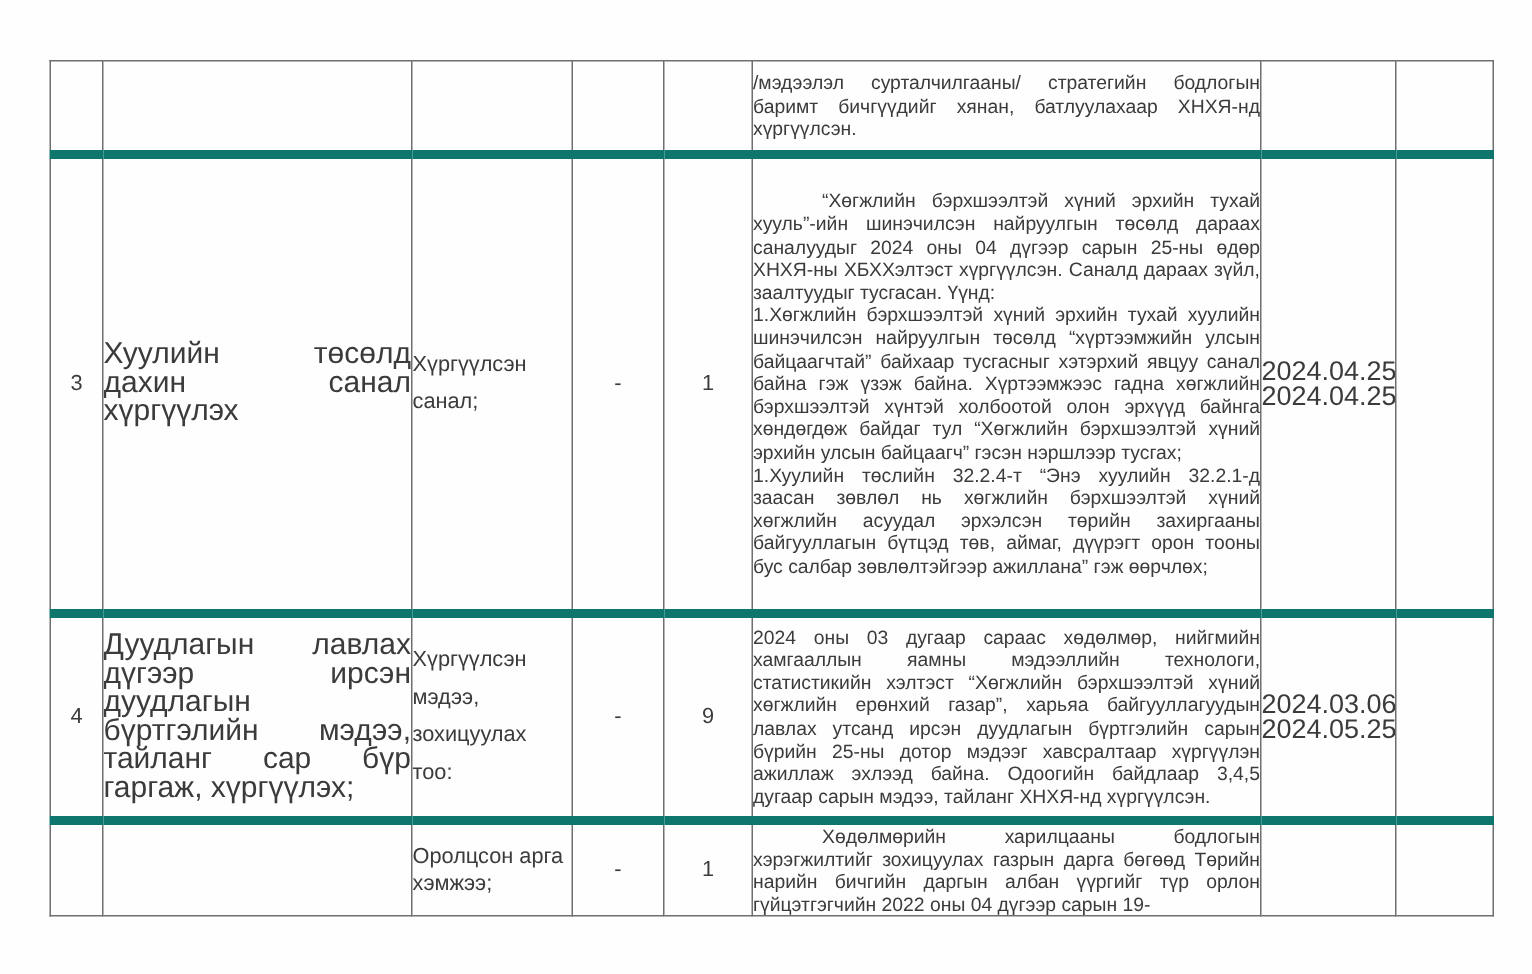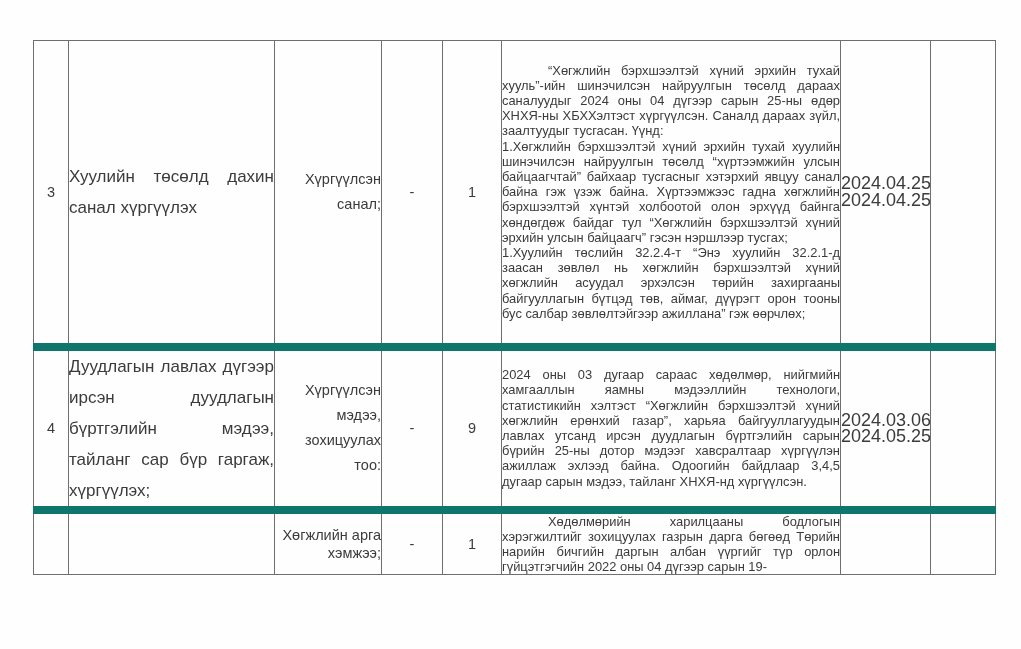--- a/index.html
+++ b/index.html
@@ -25,34 +25,34 @@
     border: 1.5px solid #5e5e5e;
   }
   table.doc-table td {
     border: 1px solid #6f6f6f;
     vertical-align: middle;
     color: #3b3b3b;
     overflow: hidden;
     padding: 0;
   }
   table.doc-table tr + tr td {
-    border-top: 8px solid #0f766e;
+    border-top: 6px solid #0f766e;
   }
   td.c-num {
     text-align: center;
     font-size: 14.5px;
   }
   td.c-task {
     text-align: justify;
-    font-size: 17px;
-    line-height: 31px;
+    font-size: 20px;
+    line-height: 19px;
     padding: 3px 8px 3px 9px;
   }
   td.c-ind {
-    text-align: right;
+    text-align: left;
     font-size: 14.5px;
     line-height: 25px;
     padding: 2px 6px;
   }
   tr.tight td.c-ind {
     line-height: 18px;
   }
   td.c-plan, td.c-count {
     text-align: center;
     font-size: 14.5px;
@@ -91,20 +91,32 @@
       <col style="width:35px">
       <col style="width:206px">
       <col style="width:107px">
       <col style="width:61px">
       <col style="width:59px">
       <col style="width:339px">
       <col style="width:90px">
       <col style="width:65px">
     </colgroup>
     <tbody id="table-body">
+        <tr style="height: 62px;">
+          <td class="c-num"></td>
+          <td class="c-task"></td>
+          <td class="c-ind"></td>
+          <td class="c-plan"></td>
+          <td class="c-count"></td>
+          <td class="c-result">
+            <p>/мэдээлэл сурталчилгааны/ стратегийн бодлогын баримт бичгүүдийг хянан, батлуулахаар ХНХЯ-нд хүргүүлсэн.</p>
+          </td>
+          <td class="c-date"></td>
+          <td class="c-empty"></td>
+        </tr>
         <tr style="height: 306px;">
           <td class="c-num">3</td>
           <td class="c-task">Хуулийн төсөлд дахин санал хүргүүлэх</td>
           <td class="c-ind">Хүргүүлсэн санал;</td>
           <td class="c-plan">-</td>
           <td class="c-count">1</td>
           <td class="c-result">
             <p class="indent">“Хөгжлийн бэрхшээлтэй хүний эрхийн тухай хууль”-ийн шинэчилсэн найруулгын төсөлд дараах саналуудыг 2024 оны 04 дүгээр сарын 25-ны өдөр ХНХЯ-ны ХБХХэлтэст хүргүүлсэн. Саналд дараах зүйл, заалтуудыг тусгасан. Үүнд:</p>
             <p>1.Хөгжлийн бэрхшээлтэй хүний эрхийн тухай хуулийн шинэчилсэн найруулгын төсөлд “хүртээмжийн улсын байцаагчтай” байхаар тусгасныг хэтэрхий явцуу санал байна гэж үзэж байна. Хүртээмжээс гадна хөгжлийн бэрхшээлтэй хүнтэй холбоотой олон эрхүүд байнга хөндөгдөж байдаг тул “Хөгжлийн бэрхшээлтэй хүний эрхийн улсын байцаагч” гэсэн нэршлээр тусгах;</p>
             <p>1.Хуулийн төслийн 32.2.4-т “Энэ хуулийн 32.2.1-д заасан зөвлөл нь хөгжлийн бэрхшээлтэй хүний хөгжлийн асуудал эрхэлсэн төрийн захиргааны байгууллагын бүтцэд төв, аймаг, дүүрэгт орон тооны бус салбар зөвлөлтэйгээр ажиллана” гэж өөрчлөх;</p>
@@ -126,21 +138,21 @@
           </td>
           <td class="c-date">
             <div>2024.03.06-</div>
             <div>2024.05.25</div>
           </td>
           <td class="c-empty"></td>
         </tr>
         <tr class="tight" style="height: 62px;">
           <td class="c-num"></td>
           <td class="c-task"></td>
-          <td class="c-ind">Хөгжлийн арга хэмжээ;</td>
+          <td class="c-ind">Оролцсон арга хэмжээ;</td>
           <td class="c-plan">-</td>
           <td class="c-count">1</td>
           <td class="c-result">
             <p class="indent">Хөдөлмөрийн харилцааны бодлогын хэрэгжилтийг зохицуулах газрын дарга бөгөөд Төрийн нарийн бичгийн даргын албан үүргийг түр орлон гүйцэтгэгчийн 2022 оны 04 дүгээр сарын 19-</p>
           </td>
           <td class="c-date"></td>
           <td class="c-empty"></td>
         </tr>
       </tbody>
   </table>

